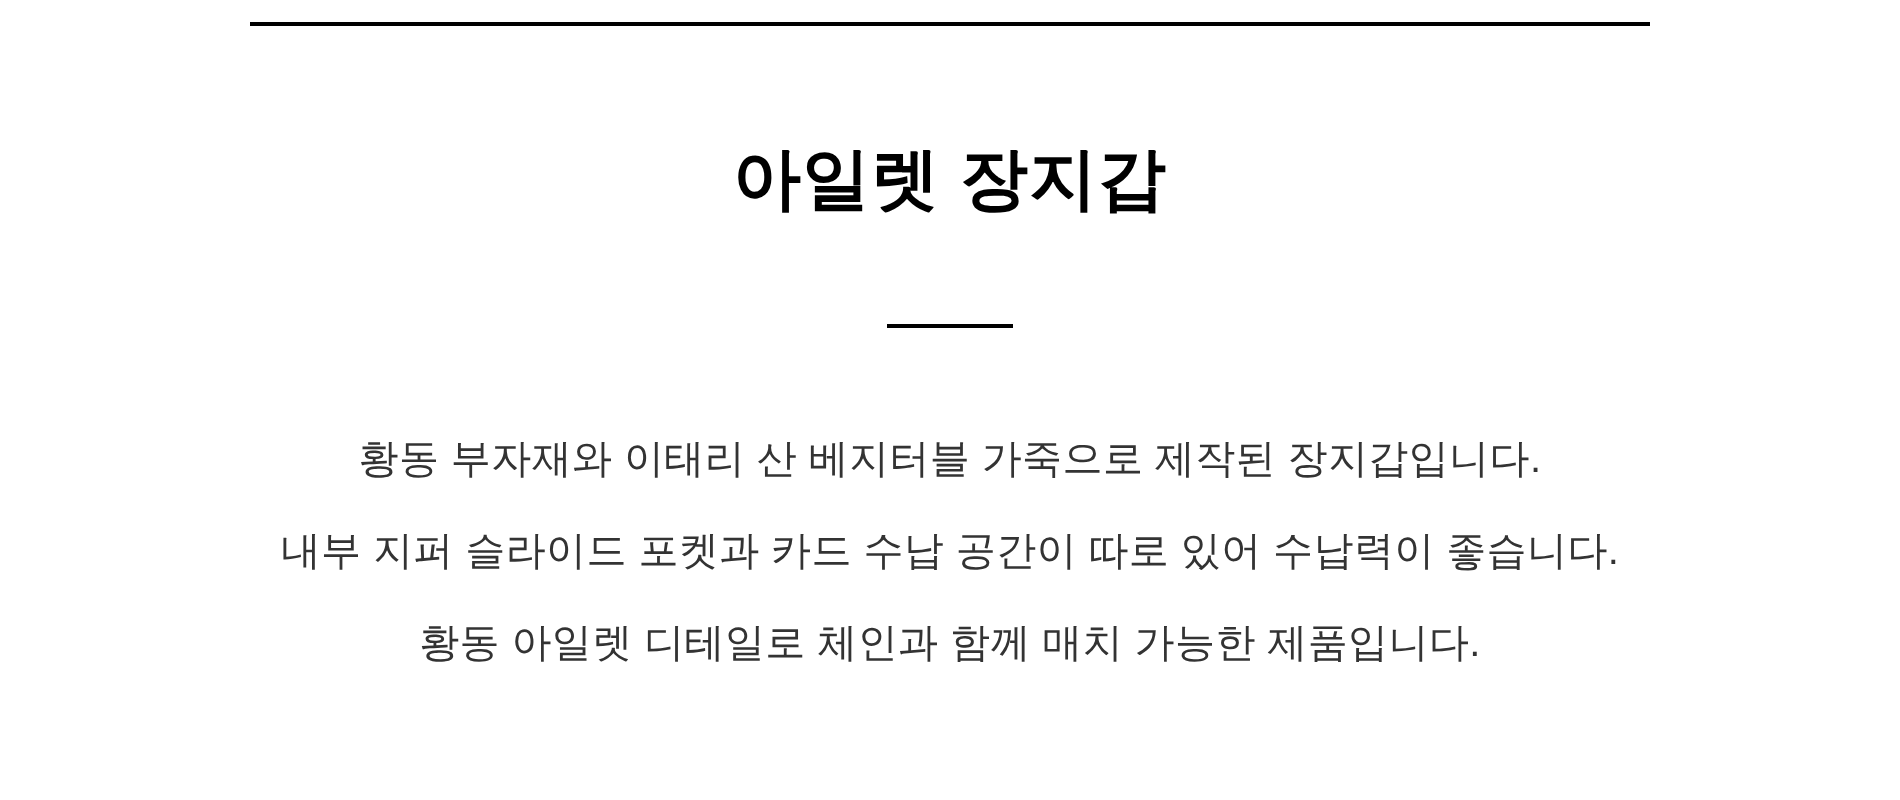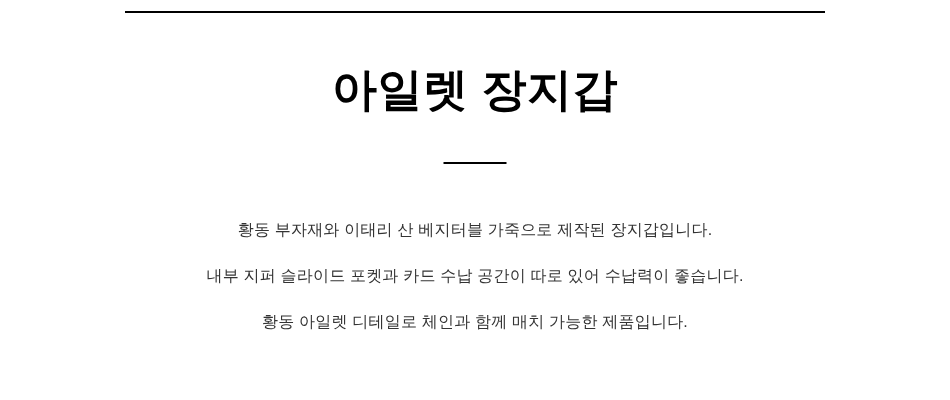--- a/index.html
+++ b/index.html
@@ -23,21 +23,21 @@
     height: 2px;
     background: #000000;
   }
   .product-title {
     position: absolute;
     top: 72px;
     left: 0;
     width: 100%;
     margin: 0;
     text-align: center;
-    font-size: 45px;
+    font-size: 34px;
     line-height: 36px;
     font-weight: 700;
     letter-spacing: 0.5px;
     color: #000000;
   }
   .title-divider {
     position: absolute;
     top: 162px;
     left: 50%;
     transform: translateX(-50%);
@@ -47,21 +47,21 @@
   }
   .description {
     position: absolute;
     top: 207px;
     left: 0;
     width: 100%;
     text-align: center;
   }
   .description p {
     margin: 0;
-    font-size: 16px;
+    font-size: 20px;
     line-height: 46px;
     font-weight: 400;
     color: #333333;
     letter-spacing: 0.2px;
   }
 </style>
 </head>
 <body>
 
 <div class="page">

